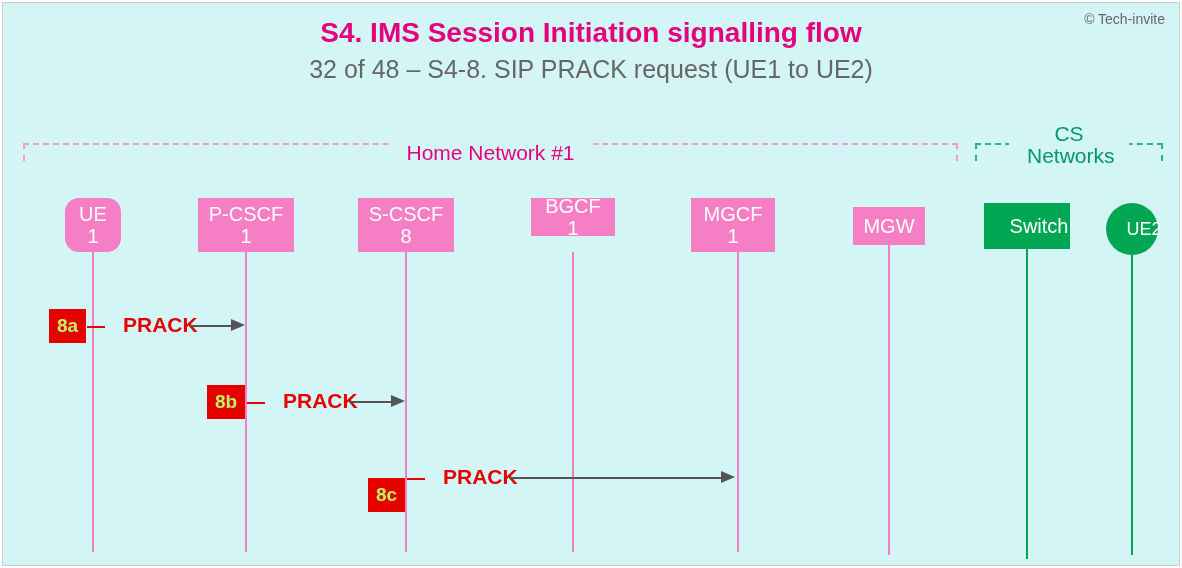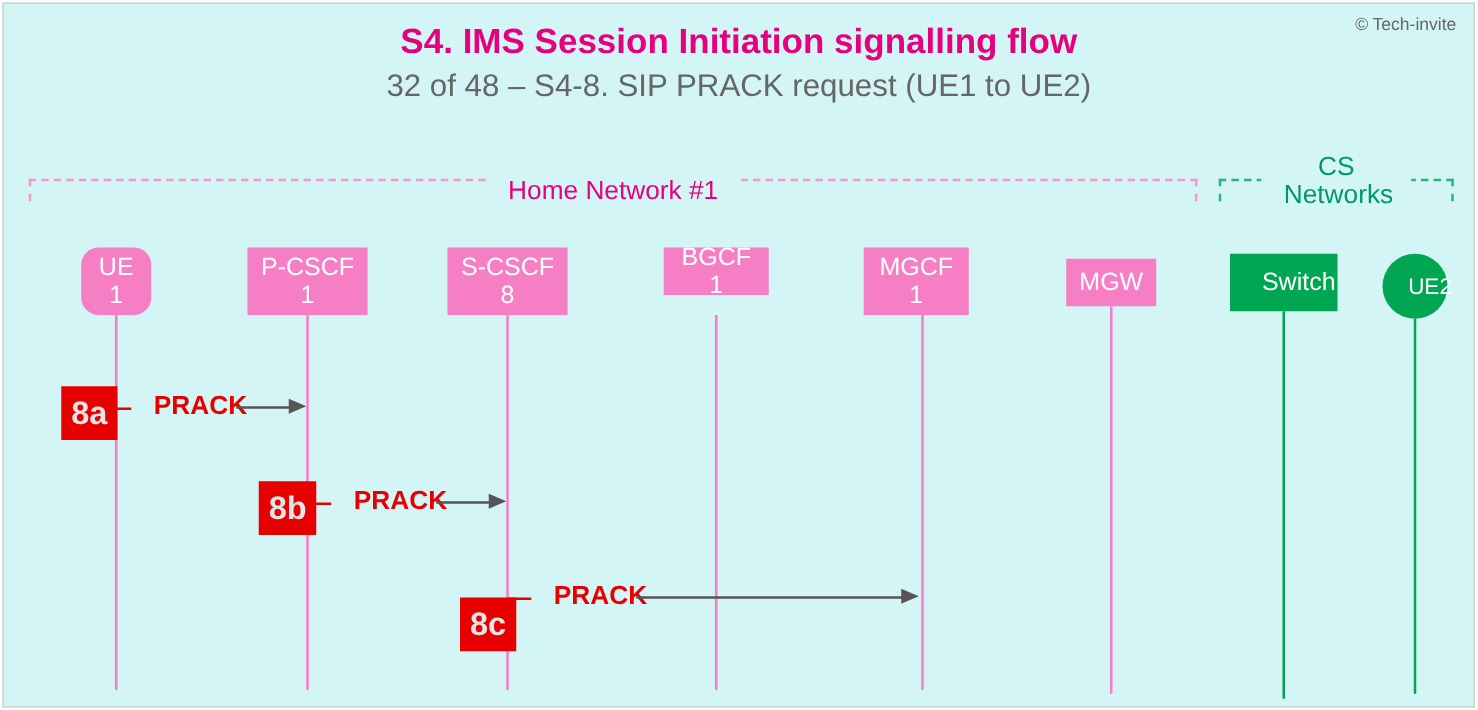--- a/index.html
+++ b/index.html
@@ -82,22 +82,22 @@
     position: absolute;
     width: 0;
     border-left: 2px solid;
   }
   .lifeline.pink { border-color: #f67ec5; }
   .lifeline.green { border-color: #00a651; }
   
   .step-badge {
     position: absolute;
     background: #e60000;
-    color: #e5e5e5;
-    font-size: 26px;
+    color: #bef264;
+    font-size: 19px;
     font-weight: 600;
     padding: 6px 8px;
   }
   .msg-label {
     position: absolute;
     color: #e60000;
     font-size: 21px;
     font-weight: bold;
     margin-left: 16px;
   }

